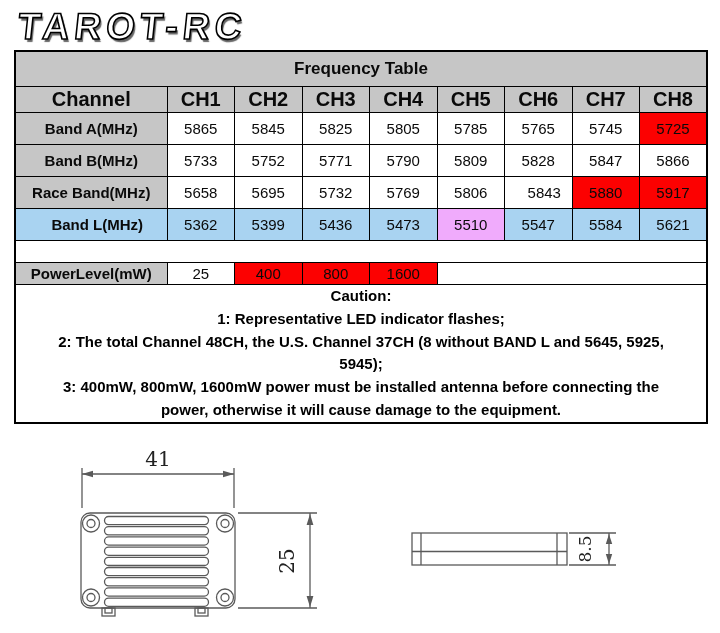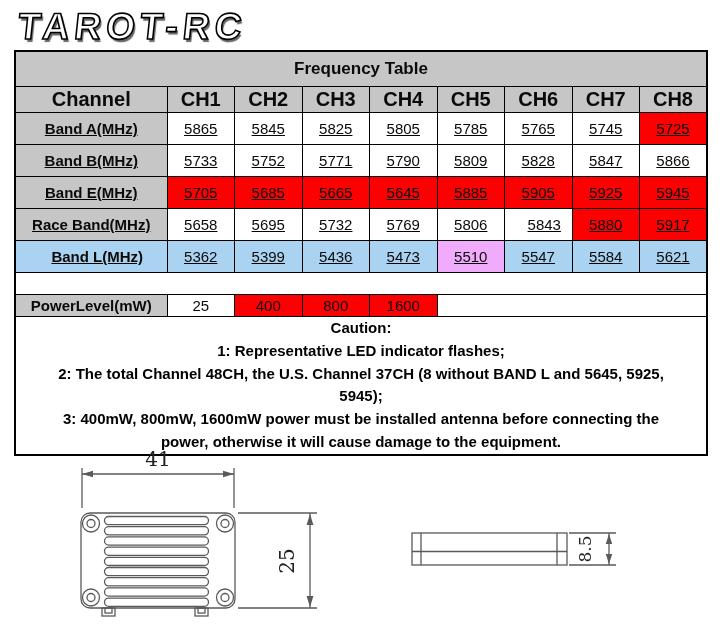--- a/index.html
+++ b/index.html
@@ -21,21 +21,21 @@
     position:absolute;left:14px;top:50px;width:692px;
     border-collapse:collapse;table-layout:fixed;
     border:2px solid #000;
   }
   table.freq th,table.freq td{
     border:1px solid #000;text-align:center;padding:0;
     font-size:15px;color:#0a0a0a;overflow:hidden;white-space:nowrap;
   }
   tr.title-row th{font-size:17px;font-weight:bold;height:34px;}
   tr.head-row th{font-weight:bold;height:25px;font-size:20px;}
-  tr.band-row{height:32px;text-decoration:underline;}
+  tr.band-row{height:32px;}
   tr.band-row td.band-label{font-weight:bold;}
   tr.gap-row td{height:21px;background:#fff;}
   tr.power-row{height:22px;}
   tr.power-row td.band-label{font-weight:bold;}
   td.caution{
     text-align:left;vertical-align:top;background:#fff;
     padding:2px 8px 4px 5px;
   }
   td.caution .cline{
     font-weight:bold;font-size:15px;line-height:22.8px;color:#000;
@@ -98,31 +98,20 @@
           <td style="background: rgb(255, 255, 255);">5733</td>
           <td style="background: rgb(255, 255, 255);">5752</td>
           <td style="background: rgb(255, 255, 255);">5771</td>
           <td style="background: rgb(255, 255, 255);">5790</td>
           <td style="background: rgb(255, 255, 255); margin-top: 6px;">5809</td>
           <td style="background: rgb(255, 255, 255);">5828</td>
           <td style="background: rgb(255, 255, 255);">5847</td>
           <td style="background: rgb(255, 255, 255);">5866</td>
         </tr>
         <tr class="band-row">
-          <td class="band-label" style="background: rgb(198, 198, 198);">Band E(MHz)</td>
-          <td style="background: rgb(252, 1, 1);">5705</td>
-          <td style="background: rgb(252, 1, 1);">5685</td>
-          <td style="background: rgb(252, 1, 1);">5665</td>
-          <td style="background: rgb(252, 1, 1);">5645</td>
-          <td style="background: rgb(252, 1, 1);">5885</td>
-          <td style="background: rgb(252, 1, 1);">5905</td>
-          <td style="background: rgb(252, 1, 1);">5925</td>
-          <td style="background: rgb(252, 1, 1);">5945</td>
-        </tr>
-        <tr class="band-row">
           <td class="band-label" style="background: rgb(198, 198, 198);">Race Band(MHz)</td>
           <td style="background: rgb(255, 255, 255);">5658</td>
           <td style="background: rgb(255, 255, 255);">5695</td>
           <td style="background: rgb(255, 255, 255);">5732</td>
           <td style="background: rgb(255, 255, 255);">5769</td>
           <td style="background: rgb(255, 255, 255);">5806</td>
           <td style="background: rgb(255, 255, 255); padding-left: 12px;">5843</td>
           <td style="background: rgb(252, 1, 1);">5880</td>
           <td style="background: rgb(252, 1, 1);">5917</td>
         </tr>

